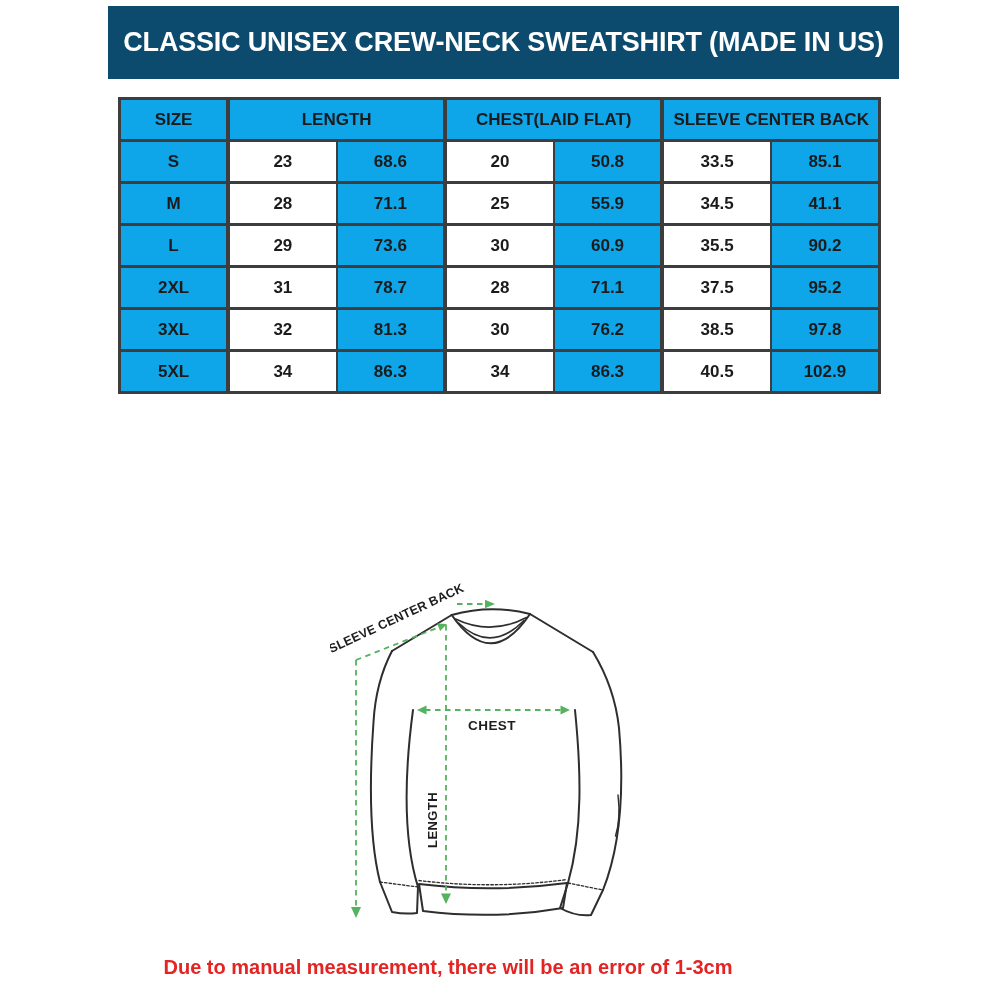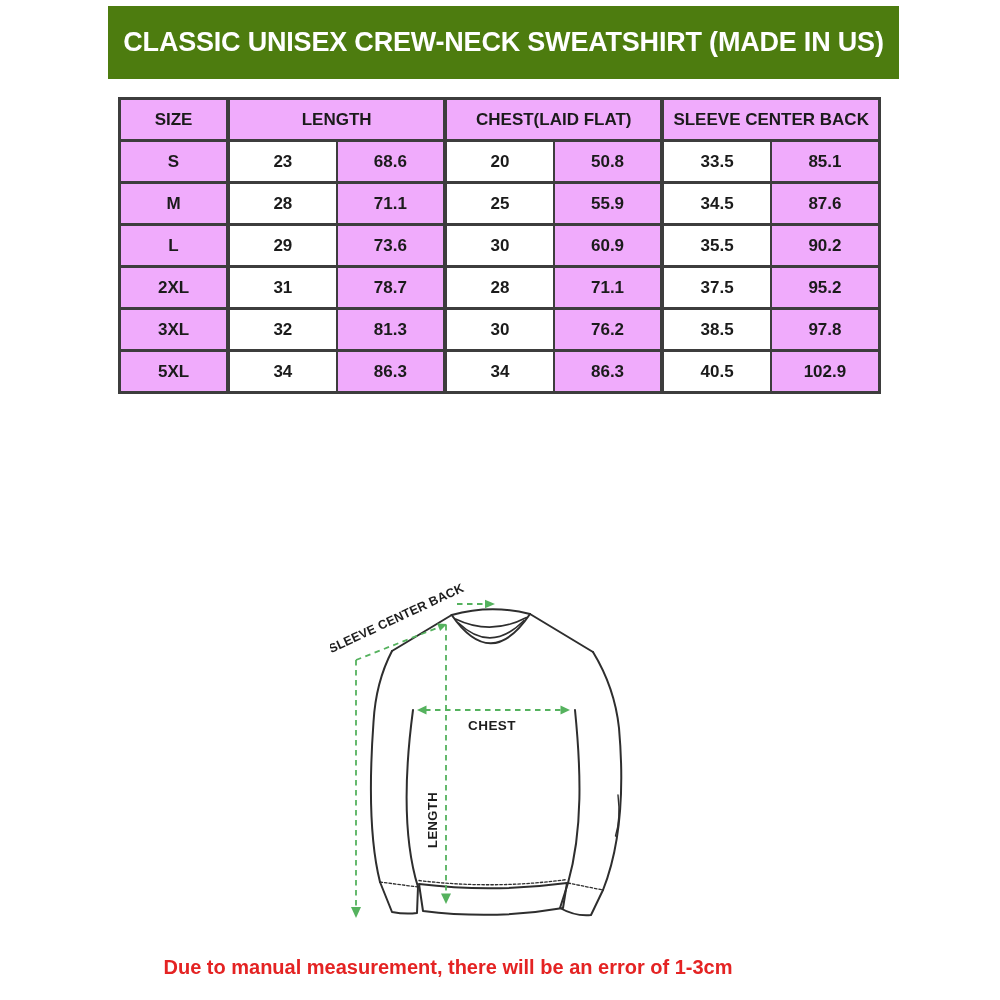--- a/index.html
+++ b/index.html
@@ -2,34 +2,34 @@
 <html><head>
 <meta charset="utf-8">
 <style>
   * { margin:0; padding:0; box-sizing:border-box; }
   html,body { width:1000px; height:1000px; background:#ffffff; overflow:hidden;
               font-family:"Liberation Sans", sans-serif; }
   .page { position:relative; width:1000px; height:1000px; background:#fff; }
 
   
   .banner { position:absolute; left:108px; top:6px; width:791px; height:73px;
-            background:#4d7c0f; display:flex; align-items:center; justify-content:center; }
+            background:#0c4a6e; display:flex; align-items:center; justify-content:center; }
   .banner span { color:#ffffff; font-size:27px; font-weight:bold; letter-spacing:-0.2px;
                  white-space:nowrap; }
 
   
   table.size-table { position:absolute; left:118px; top:97px; width:763px;
                      border-collapse:collapse; table-layout:fixed;
                      border:3px solid #3d3d3d; }
   .size-table th, .size-table td {
       border:2px solid #3d3d3d; border-top-width:3px; border-bottom-width:3px;
       height:42px; text-align:center; vertical-align:middle;
       font-size:17px; font-weight:bold; color:#1b1b1b; background:#ffffff;
       padding:0; }
-  .size-table .gray { background:#f0abfc; }
+  .size-table .gray { background:#0ea5e9; }
   .size-table .gb   { border-left-width:4px; }
 
   
   svg.diagram { position:absolute; left:330px; top:580px; }
   .dtxt { font-family:"Liberation Sans", sans-serif; font-weight:bold; fill:#1d1d1d; }
 
   
   .footer { position:absolute; left:0; top:956px; width:896px; text-align:center;
             color:#e42323; font-size:20px; font-weight:bold; }
 </style>
@@ -70,21 +70,21 @@
           <td class=" gb">33.5</td>
           <td class="gray">85.1</td>
         </tr>
         <tr>
           <td class="gray">M</td>
           <td class=" gb">28</td>
           <td class="gray">71.1</td>
           <td class=" gb">25</td>
           <td class="gray">55.9</td>
           <td class=" gb">34.5</td>
-          <td class="gray">87.6</td>
+          <td class="gray">41.1</td>
         </tr>
         <tr>
           <td class="gray">L</td>
           <td class=" gb">29</td>
           <td class="gray">73.6</td>
           <td class=" gb">30</td>
           <td class="gray">60.9</td>
           <td class=" gb">35.5</td>
           <td class="gray">90.2</td>
         </tr>

